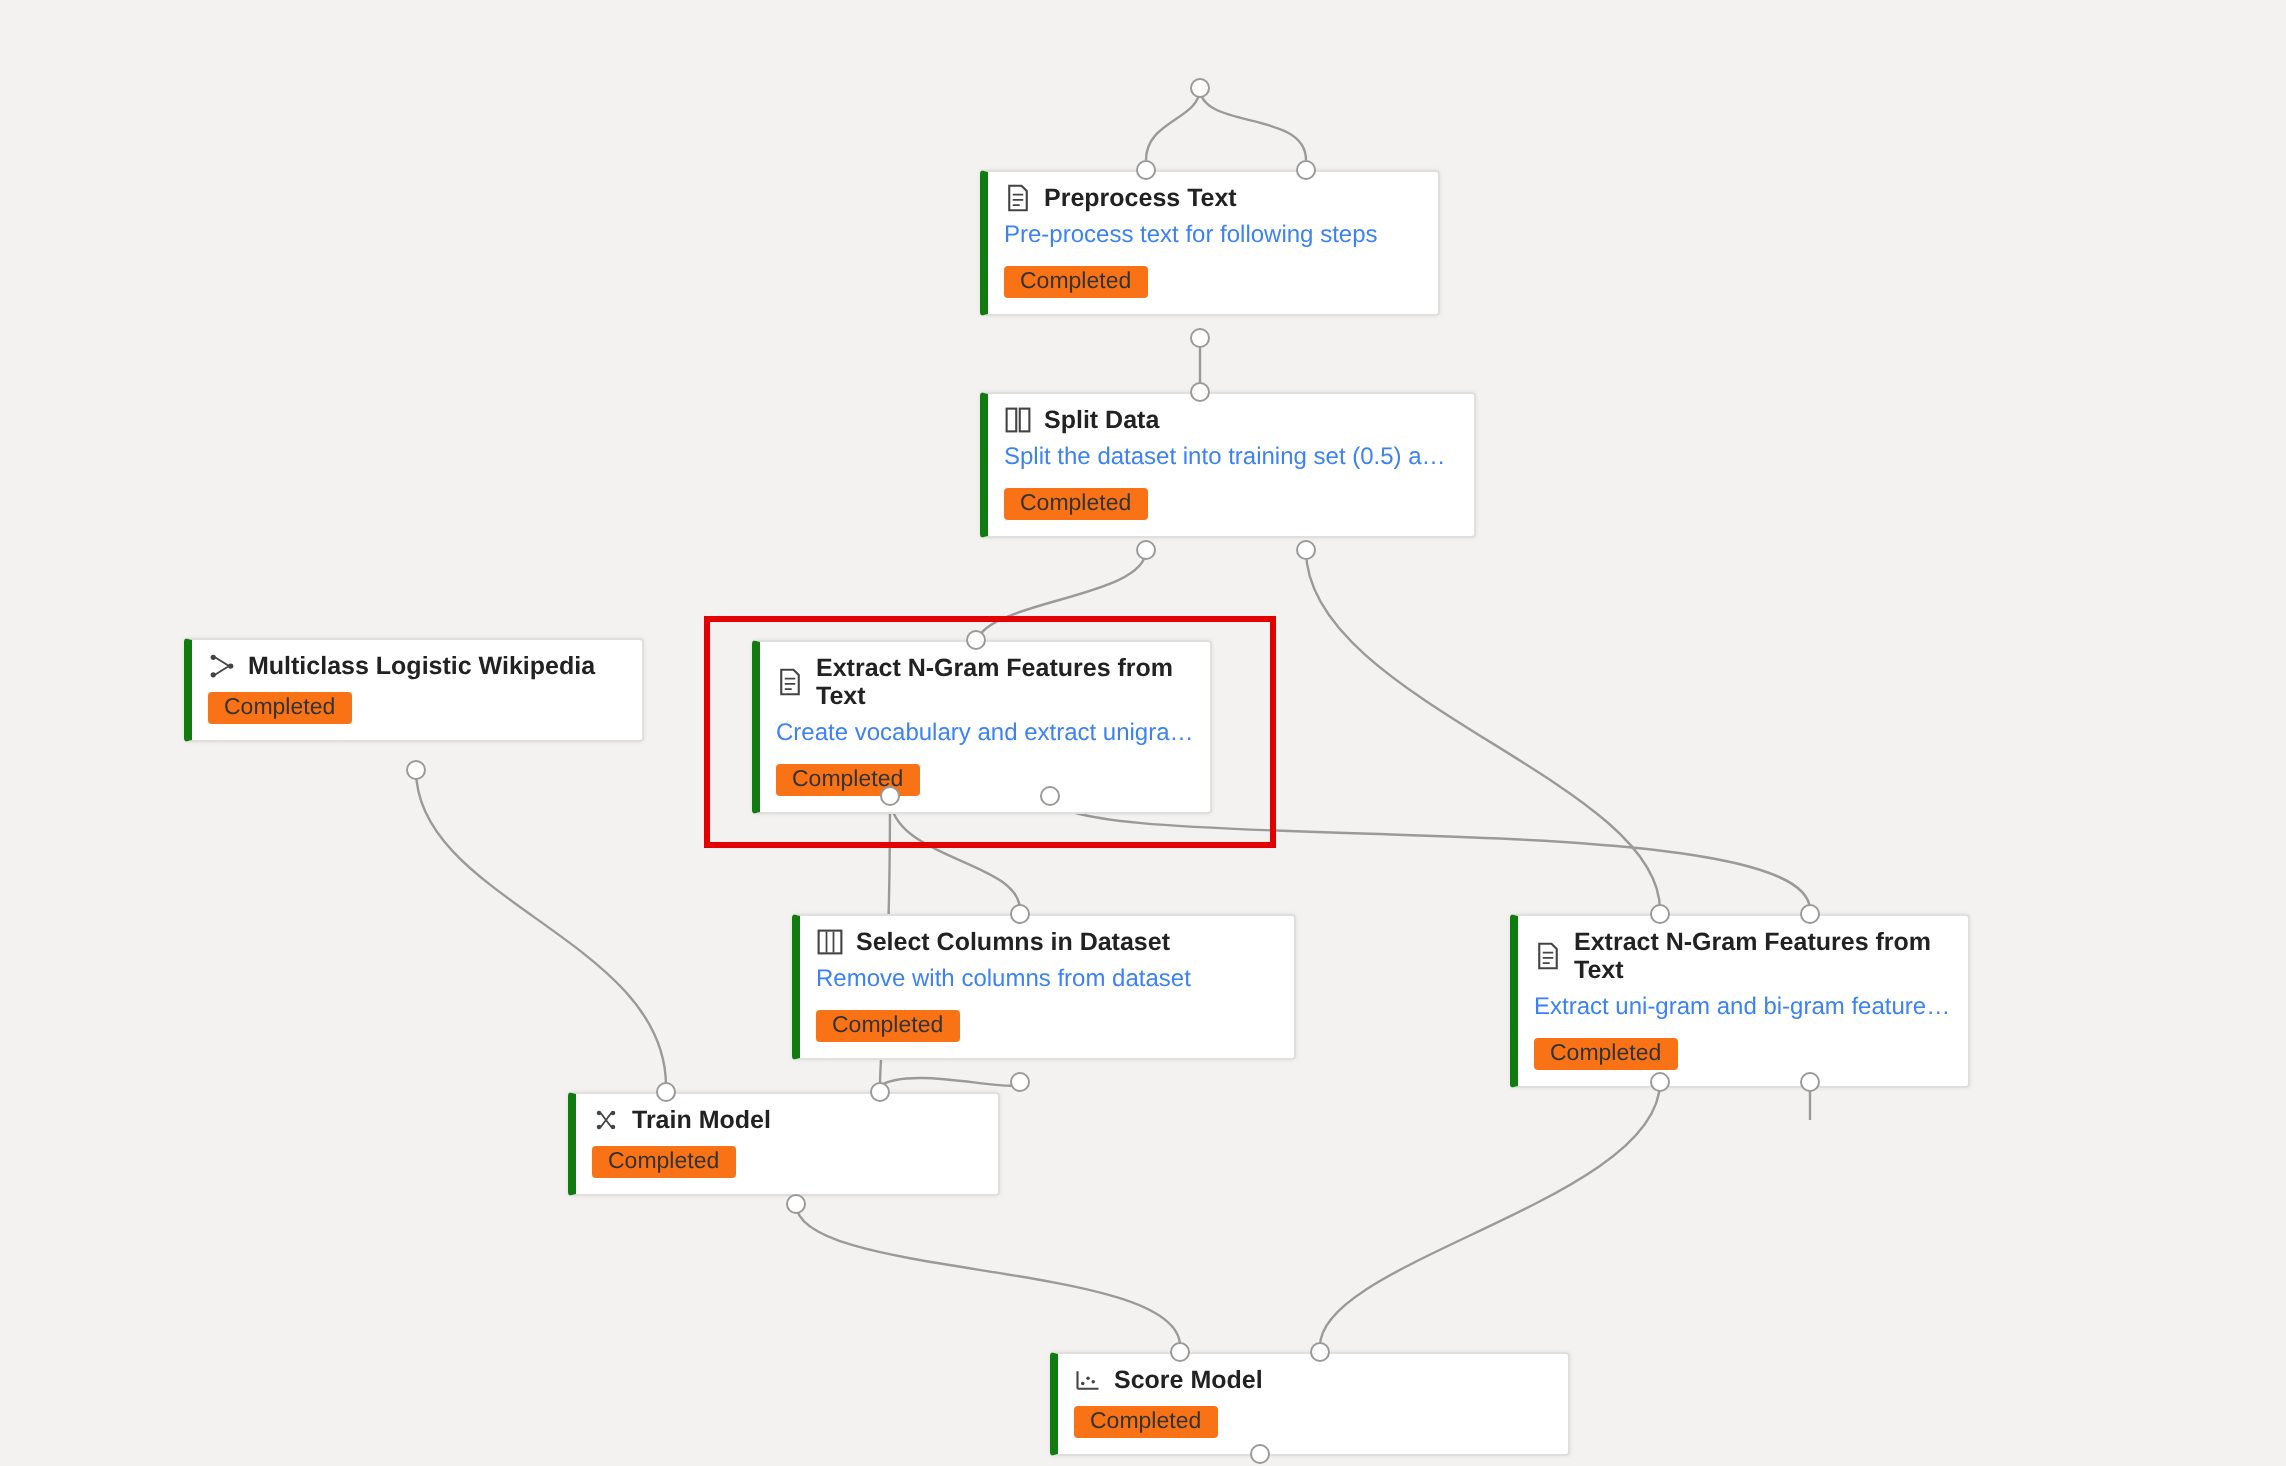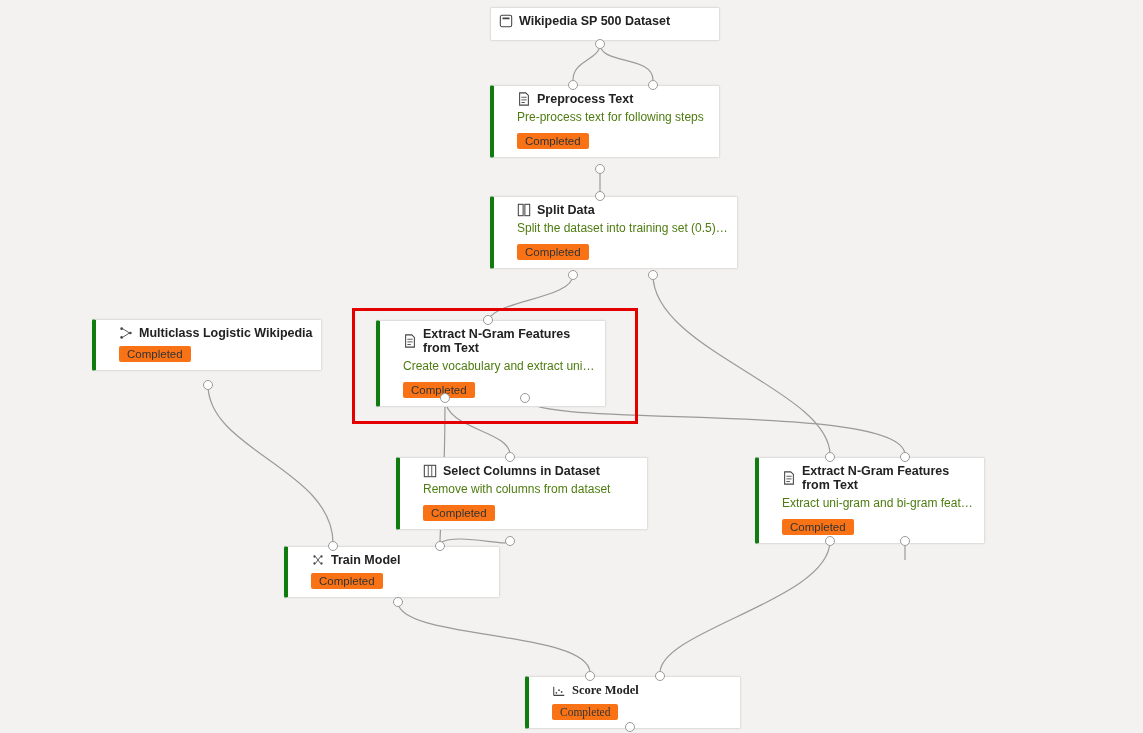--- a/index.html
+++ b/index.html
@@ -26,35 +26,35 @@
   .node {
     position: absolute;
     background: #fff;
     border: 1px solid #e1dfdd;
     border-radius: 2px;
     box-shadow: 0 0 2px rgba(0,0,0,0.08);
     padding: 6px 8px 8px 8px;
   }
   .node.greenbar {
     border-left: 4px solid #107c10;
-    padding-left: 23px;
+    padding-left: 8px;
   }
   .node .title-row {
     display: flex;
     align-items: center;
     gap: 6px;
     font-size: 12.5px;
     color: #222;
     font-weight: 600;
     margin-bottom: 4px;
   }
   .node .title-row svg { flex: 0 0 auto; }
   .node .desc {
     font-size: 12px;
-    color: #4d7c0f;
+    color: #3b82f6;
     line-height: 1.25;
     margin-bottom: 6px;
     white-space: nowrap;
     overflow: hidden;
     text-overflow: ellipsis;
   }
   .node .status {
     display: inline-block;
     font-size: 11.5px;
     color: #333;
@@ -108,29 +108,20 @@
       <path d="M830,541 C830,600 660,630 660,673"></path>
 
       <path d="M905,541 C905,555 905,555 905,560"></path>
 
       <path d="M398,602 C398,640 590,630 590,673"></path>
     </g>
   </svg>
 
   <div class="highlight-box" style="left:352px; top:308px; width:286px; height:116px;"></div>
 
-  <div class="node" style="left:490px; top:7px; width:230px;">
-    <div class="title-row">
-      <svg width="14" height="14" viewBox="0 0 16 16">
-          <rect x="1.5" y="1.5" width="13" height="13" rx="2" fill="none" stroke="#444" stroke-width="1.2"></rect>
-          <rect x="4" y="4" width="8" height="2" fill="#444"></rect>
-        </svg>
-      <span>Wikipedia SP 500 Dataset</span>
-    </div>
-  </div>
   <div class="port" style="left:595px; top:39px;"></div>
 
   <div class="node greenbar" style="left:490px; top:85px; width:230px;">
     <div class="title-row">
       <svg width="14" height="14" viewBox="0 0 16 16">
           <path d="M3 1h7l3 3v11H3z" fill="none" stroke="#444" stroke-width="1.2"></path>
           <path d="M5 6h6M5 9h6M5 12h4" stroke="#444" stroke-width="1"></path>
         </svg>
       <span>Preprocess Text</span>
     </div>
@@ -225,21 +216,21 @@
           <path d="M5 4l6 8M5 12l6-8" stroke="#444" stroke-width="1"></path>
         </svg>
       <span>Train Model</span>
     </div>
     <span class="status">Completed</span>
   </div>
   <div class="port" style="left:328px; top:541px;"></div>
   <div class="port" style="left:435px; top:541px;"></div>
   <div class="port" style="left:393px; top:597px;"></div>
 
-  <div class="node greenbar" style="left:525px; top:676px; width:216px;font-family:Liberation Serif, serif;">
+  <div class="node greenbar" style="left:525px; top:676px; width:260px;">
     <div class="title-row">
       <svg width="14" height="14" viewBox="0 0 16 16">
           <path d="M2 13h12M2 13V3" stroke="#444" stroke-width="1.2" fill="none"></path>
           <circle cx="5" cy="10" r="1" fill="#444"></circle>
           <circle cx="8" cy="7" r="1" fill="#444"></circle>
           <circle cx="11" cy="9" r="1" fill="#444"></circle>
         </svg>
       <span>Score Model</span>
     </div>
     <span class="status">Completed</span>

